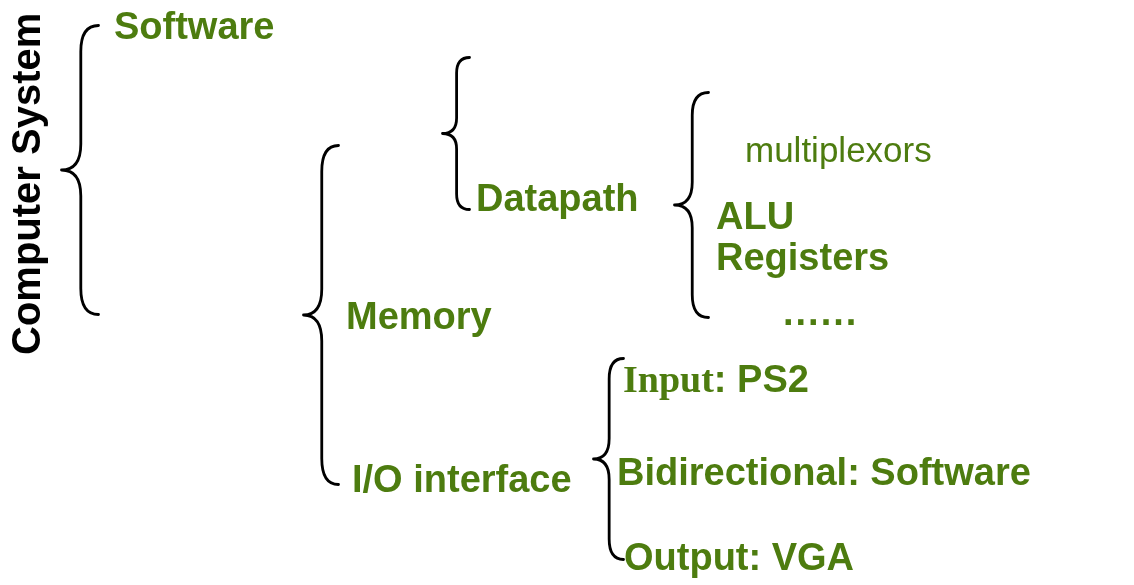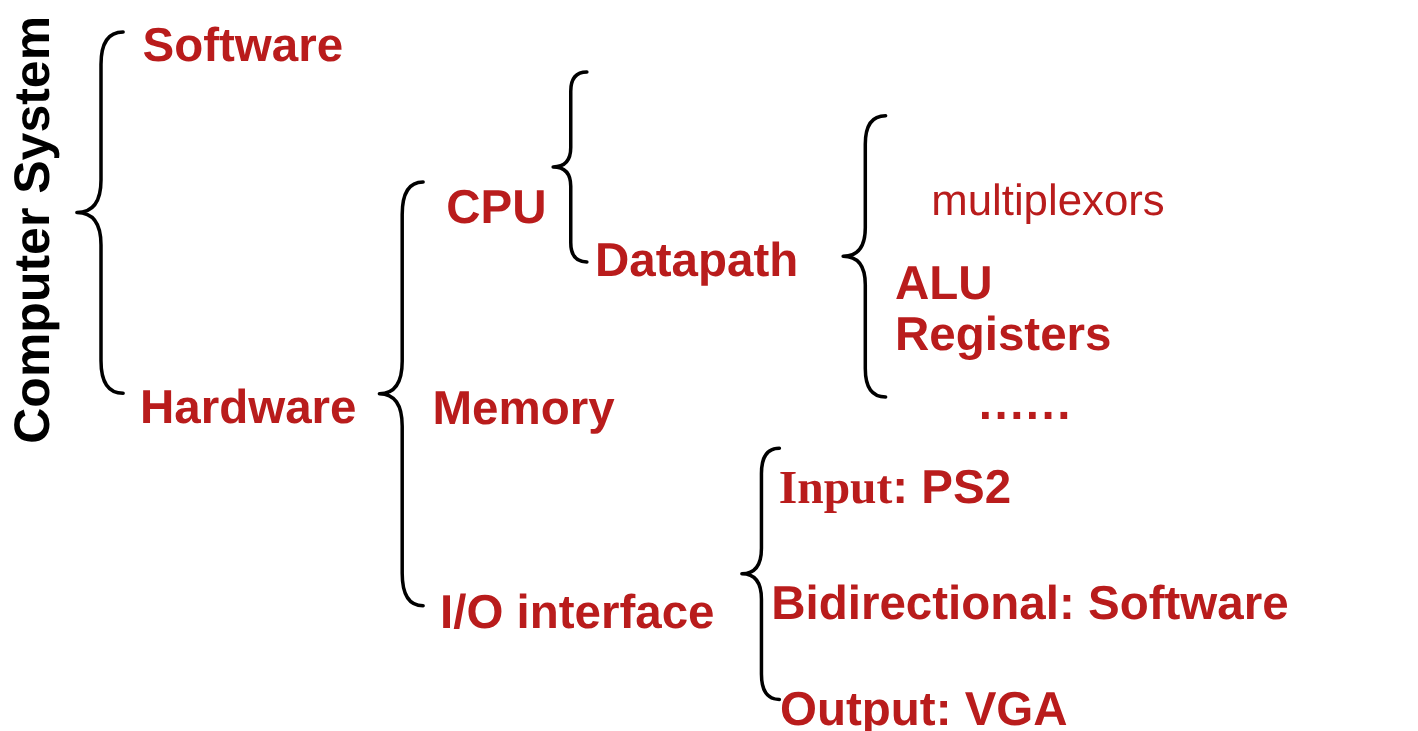--- a/index.html
+++ b/index.html
@@ -9,23 +9,22 @@
     height: 585px;
     background: #ffffff;
     overflow: hidden;
     font-family: "Liberation Sans", sans-serif;
   }
   .lbl {
     position: absolute;
     font-weight: bold;
     font-size: 38px;
     line-height: 1;
-    color: #b91c1c;
+    color: #4d7c0f;
     white-space: nowrap;
-    margin-top: 11px;
   }
   .lbl.regular {
     font-weight: normal;
     font-size: 35px;
   }
   .serif {
     font-family: "Liberation Serif", serif;
     font-weight: bold;
   }
   .vtitle {
@@ -69,23 +68,21 @@
       <path d="M 28.5 1.5 Q 15.600000000000001 1.5 15.600000000000001 17 L 15.600000000000001 62 Q 15.600000000000001 77.5 1.5 77.5 Q 15.600000000000001 77.5 15.600000000000001 93 L 15.600000000000001 138 Q 15.600000000000001 153.5 28.5 153.5" stroke="#000000"></path>
     </svg>
   <svg class="brace" style="left:673px; top:91px;" width="37" height="228">
       <path d="M 35.5 1.5 Q 19.240000000000002 1.5 19.240000000000002 24.3 L 19.240000000000002 91.2 Q 19.240000000000002 114 1.5 114 Q 19.240000000000002 114 19.240000000000002 136.8 L 19.240000000000002 203.7 Q 19.240000000000002 226.5 35.5 226.5" stroke="#000000"></path>
     </svg>
   <svg class="brace" style="left:592px; top:357px;" width="33" height="204">
       <path d="M 31.5 1.5 Q 17.16 1.5 17.16 21.900000000000002 L 17.16 81.6 Q 17.16 102 1.5 102 Q 17.16 102 17.16 122.4 L 17.16 182.1 Q 17.16 202.5 31.5 202.5" stroke="#000000"></path>
     </svg>
 
   <div class="lbl" style="left:114px; top:7px;">Software</div>
-  <div class="lbl" style="left:112px; top:296px;">Hardware</div>
 
-  <div class="lbl" style="left:357px; top:136px;">CPU</div>
   <div class="lbl" style="left:346px; top:297px;">Memory</div>
   <div class="lbl" style="left:352px; top:460px;text-align:center;">I/O interface</div>
 
   <div class="lbl" style="left:476px; top:179px;">Datapath</div>
 
   <div class="lbl regular" style="left:745px; top:132px;">multiplexors</div>
   <div class="lbl" style="left:716px; top:197px;">ALU</div>
   <div class="lbl" style="left:716px; top:238px;">Registers</div>
   <div class="lbl dots" style="left:783px; top:293px;">......</div>
 

